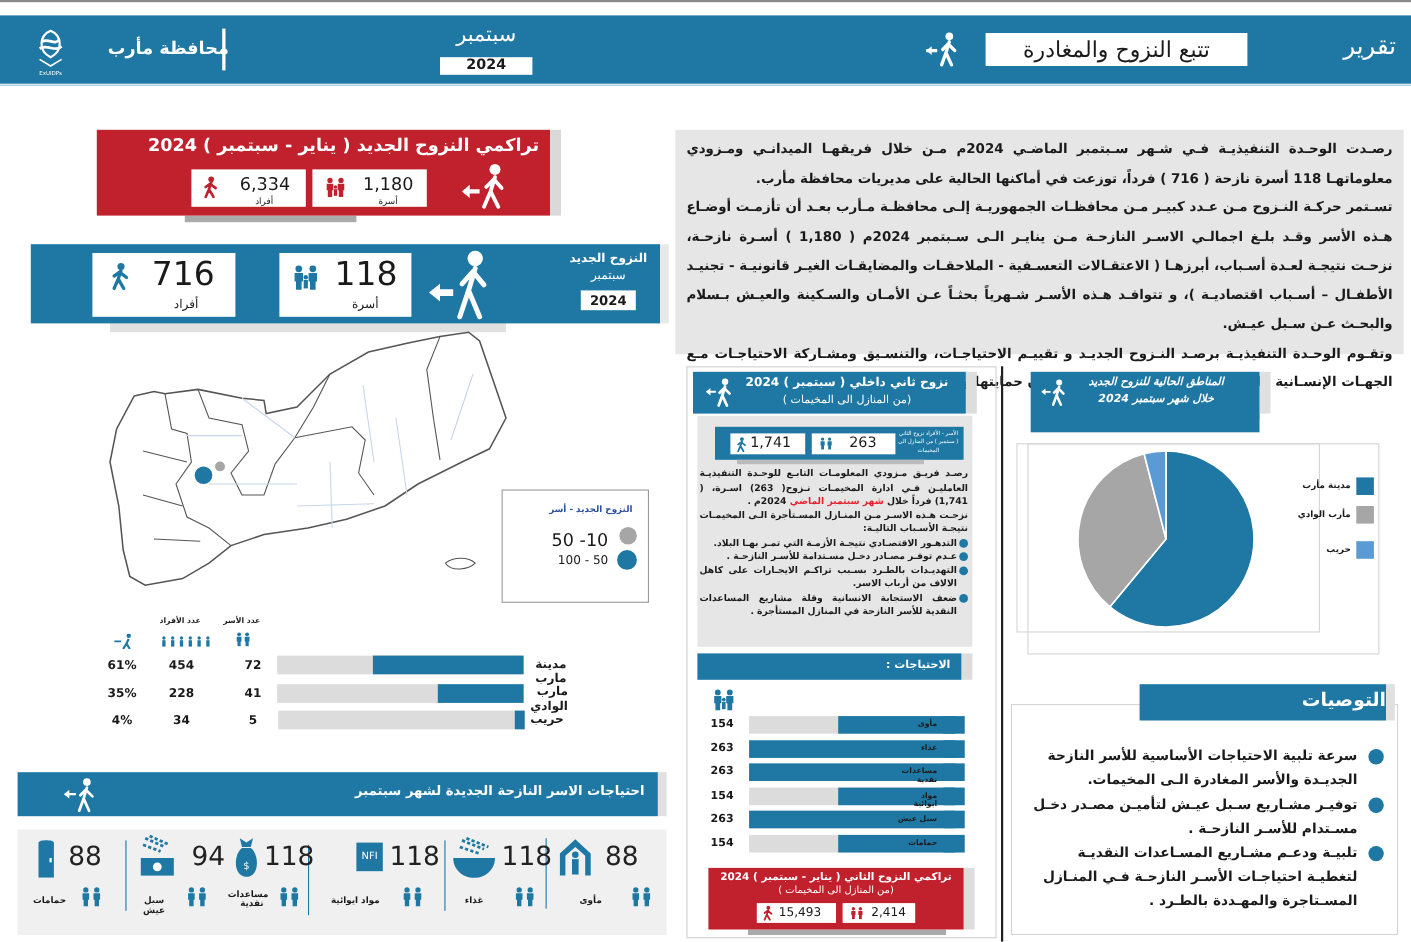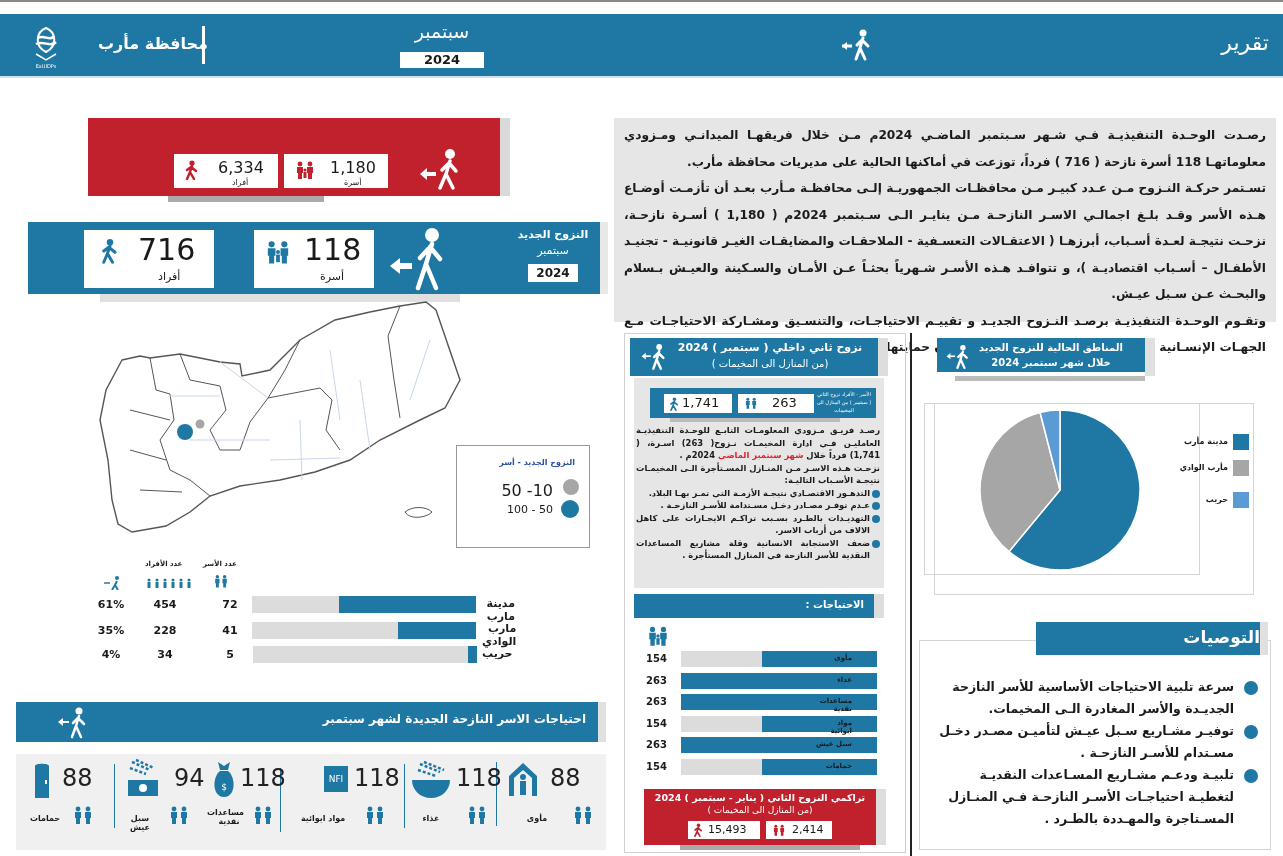--- a/index.html
+++ b/index.html
@@ -62,21 +62,21 @@
   #int-reasons li { position: relative; padding-right: 10px; }
   #int-reasons li::before { content: ""; position: absolute; right: 0; top: 3px; width: 8px; height: 8px; border-radius: 50%; background: #1f78a4; }
   #ineeds-hdr { position: absolute; left: 634px; top: 594px; width: 240px; height: 24px; background: #1f78a4; }
   #ineeds-hdr-side { position: absolute; left: 874px; top: 594px; width: 10px; height: 24px; background: #ddd; }
   .ibar-lbl { position: absolute; font-size: 7px; font-weight: bold; direction: rtl; text-align: right; width: 38px; }
   .ibar-num { position: absolute; font-size: 10px; font-weight: bold; }
   #cum2 { position: absolute; left: 644px; top: 789px; width: 232px; height: 56px; background: #c1202d; }
   #cum2-side { position: absolute; left: 876px; top: 789px; width: 10px; height: 56px; background: #ddd; }
   #cum2-shadow { position: absolute; left: 680px; top: 845px; width: 180px; height: 5px; background: #aaa; }
   
-  #loc-hdr { position: absolute; left: 937px; top: 338px; width: 208px; height: 34px; background: #1f78a4; }
+  #loc-hdr { position: absolute; left: 937px; top: 338px; width: 208px; height: 55px; background: #1f78a4; font-style: italic; }
   #loc-hdr-side { position: absolute; left: 1145px; top: 338px; width: 10px; height: 38px; background: #e0e0e0; }
   #loc-hdr-shadow { position: absolute; left: 955px; top: 376px; width: 190px; height: 5px; background: #bbb; }
   #pie-frame1 { position: absolute; left: 924px; top: 403px; width: 276px; height: 172px; border: 1px solid #d5d5d5; }
   #pie-frame2 { position: absolute; left: 934px; top: 403px; width: 320px; height: 192px; border: 1px solid #d5d5d5; }
   #pie { position: absolute; left: 970px; top: 405px; width: 180px; height: 170px; }
   .pleg-sw { position: absolute; width: 16px; height: 16px; }
   .pleg-lbl { position: absolute; font-size: 8px; font-weight: bold; direction: rtl; text-align: right; width: 60px; }
   #rec-frame { position: absolute; left: 919px; top: 640px; width: 352px; height: 210px; border: 1px solid #d5d5d5; }
   #rec-hdr { position: absolute; left: 1036px; top: 622px; width: 224px; height: 33px; background: #1f78a4; }
   #rec-hdr-side { position: absolute; left: 1260px; top: 622px; width: 8px; height: 33px; background: #e0e0e0; }
@@ -85,20 +85,21 @@
   #rec-list li::before { content: ""; position: absolute; right: 0; top: 5px; width: 14px; height: 14px; border-radius: 50%; background: #1f78a4; }
   svg { display: block; }
 </style>
 </head>
 <body>
 
 <div class="topline"></div>
 
 <div id="header">
   <div class="title-lbl">تقرير</div>
+  <div class="title-box">تتبع النزوح والمغادرة</div>
   <div class="walk">
     <svg width="36" height="34" viewBox="0 0 36 34">
         <circle cx="23" cy="5" r="3.5" fill="#fff"></circle>
         <path d="M23 10 L20 20 L16 31 M20 20 L25 31 M22 12 L28 18 M22 12 L17 17" stroke="#fff" stroke-width="3" fill="none" stroke-linecap="round"></path>
         <path d="M2 18 L12 18" stroke="#fff" stroke-width="3"></path>
         <path d="M2 18 L7 14 L7 22 Z" fill="#fff"></path>
       </svg>
   </div>
   <div class="month">سبتمبر</div>
   <div class="year">2024</div>
@@ -116,20 +117,21 @@
 
 <div id="intro">
   <p>رصـدت الوحـدة التنفيذيـة فـي شـهر سـبتمبر الماضـي 2024م مـن خلال فريقهـا الميدانـي ومـزودي معلوماتهـا 118 أسرة نازحة ( 716 ) فرداً، توزعت في أماكنها الحالية على مديريات محافظة مأرب.</p>
   <p>تسـتمر حركـة النـزوح مـن عـدد كبيـر مـن محافظـات الجمهوريـة إلـى محافظـة مـأرب بعـد أن تأزمـت أوضـاع هـذه الأسر وقـد بلـغ اجمالـي الاسـر النازحـة مـن ينايـر الـى سـبتمبر 2024م ( 1,180 ) أسـرة نازحـة، نزحـت نتيجـة لعـدة أسـباب، أبرزهـا ( الاعتقـالات التعسـفية - الملاحقـات والمضايقـات الغيـر قانونيـة - تجنيـد الأطفـال – أسـباب اقتصاديـة )، و تتوافـد هـذه الأسـر شـهرياً بحثـاً عـن الأمـان والسـكينة والعيـش بـسلام والبحـث عـن سـبل عيـش.</p>
   <p>وتقـوم الوحـدة التنفيذيـة برصـد النـزوح الجديـد و تقييـم الاحتياجـات، والتنسـيق ومشـاركة الاحتياجـات مـع الجهـات الإنسـانية والكتل الفرعية للأسـر النازحة لضمان حمايتها وتوفير احتياجاتها.</p>
 </div>
 
 <div id="cum-side"></div>
 <div id="cum-shadow"></div>
 <div id="cum">
+  <div class="ttl">تراكمي النزوح الجديد ( يناير - سبتمبر ) 2024</div>
   <div class="abs" style="left:330px;top:30px;">
     <svg width="48" height="44" viewBox="0 0 48 44">
         <circle cx="32" cy="6" r="5" fill="#fff"></circle>
         <path d="M32 13 L28 26 L22 40 M28 26 L35 40 M31 15 L38 23 M31 15 L24 22" stroke="#fff" stroke-width="3.5" fill="none" stroke-linecap="round"></path>
         <path d="M4 26 L18 26" stroke="#fff" stroke-width="4"></path>
         <path d="M2 26 L9 20 L9 32 Z" fill="#fff"></path>
       </svg>
   </div>
   <div class="statbox" style="left:196px;top:36px;width:104px;height:34px;">
     <span class="abs" style="left:10px;top:7px;">

